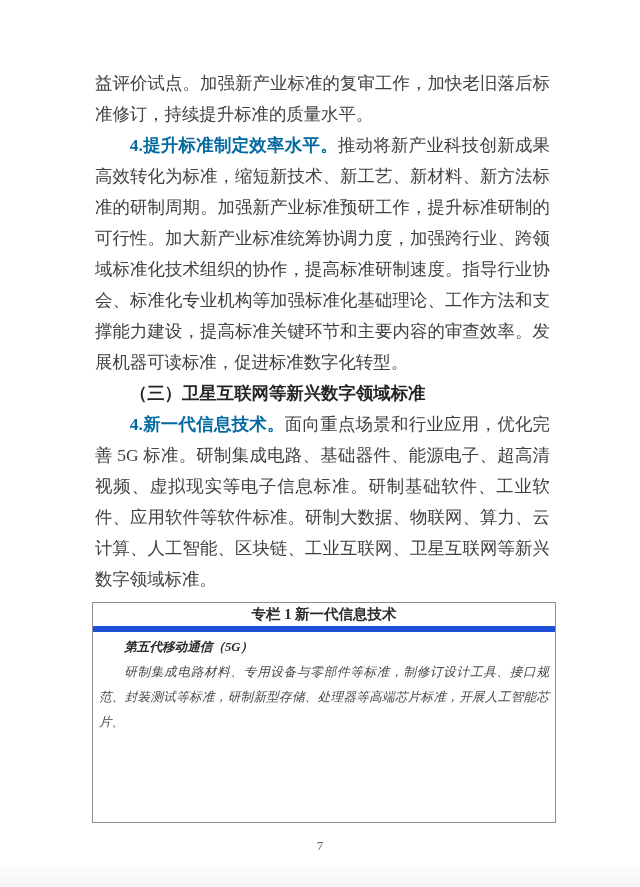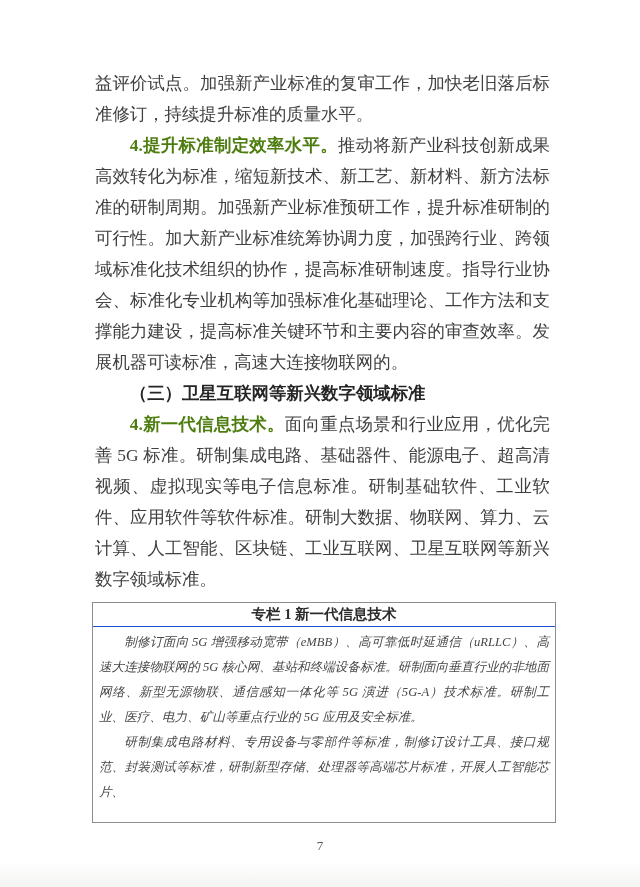--- a/index.html
+++ b/index.html
@@ -18,40 +18,40 @@
     max-height:540px;
     overflow:hidden;
     font-size:17.4px;
     line-height:31px;
     color:#404040;
     text-align:justify;
     text-justify:inter-character;
   }
   .para { margin:0; text-indent:2em; }
   .para.noindent { text-indent:0; }
-  .lead { font-weight:bold; color:#4d7c0f; }
+  .lead { font-weight:bold; color:#0369a1; }
   .heading { font-weight:bold; color:#252525; }
 
   
   .info-box {
     position:absolute;
     left:92px; top:602px;
     width:464px; height:221px;
     border:1px solid #8d8d8d;
     background:#ffffff;
     overflow:hidden;
     box-sizing:border-box;
   }
   .info-box-header {
     height:23px; line-height:23px;
     text-align:center;
     font-weight:bold;
     font-size:14.5px;
     color:#2c2c2c;
-    border-bottom:1px solid #1d4ed8;
+    border-bottom:6px solid #1d4ed8;
   }
   .info-box-body {
     padding:3px 6px 0 6px;
     font-size:12.6px;
     line-height:25px;
     color:#474747;
     font-style:italic;
     text-align:justify;
     text-justify:inter-character;
   }
@@ -79,31 +79,31 @@
   }
 </style>
 </head>
 <body>
 
 <div class="page">
 
   <div class="textblock">
     <p class="para noindent">益评价试点。加强新产业标准的复审工作，加快老旧落后标准修订，持续提升标准的质量水平。</p>
 
-    <p class="para"><span class="lead">4.提升标准制定效率水平。</span><span>推动将新产业科技创新成果高效转化为标准，缩短新技术、新工艺、新材料、新方法标准的研制周期。加强新产业标准预研工作，提升标准研制的可行性。加大新产业标准统筹协调力度，加强跨行业、跨领域标准化技术组织的协作，提高标准研制速度。指导行业协会、标准化专业机构等加强标准化基础理论、工作方法和支撑能力建设，提高标准关键环节和主要内容的审查效率。发展机器可读标准，高速大连接物联网的。</span></p>
+    <p class="para"><span class="lead">4.提升标准制定效率水平。</span><span>推动将新产业科技创新成果高效转化为标准，缩短新技术、新工艺、新材料、新方法标准的研制周期。加强新产业标准预研工作，提升标准研制的可行性。加大新产业标准统筹协调力度，加强跨行业、跨领域标准化技术组织的协作，提高标准研制速度。指导行业协会、标准化专业机构等加强标准化基础理论、工作方法和支撑能力建设，提高标准关键环节和主要内容的审查效率。发展机器可读标准，促进标准数字化转型。</span></p>
 
     <p class="para heading">（三）卫星互联网等新兴数字领域标准</p>
 
     <p class="para"><span class="lead">4.新一代信息技术。</span><span>面向重点场景和行业应用，优化完善 5G 标准。研制集成电路、基础器件、能源电子、超高清视频、虚拟现实等电子信息标准。研制基础软件、工业软件、应用软件等软件标准。研制大数据、物联网、算力、云计算、人工智能、区块链、工业互联网、卫星互联网等新兴数字领域标准。</span></p>
   </div>
 
   <div class="info-box">
     <div class="info-box-header">专栏 1 新一代信息技术</div>
     <div class="info-box-body">
-      <p class="box-para">制修订面向 5G 增强移动宽带（eMBB）、高可靠低时延通信（uRLLC）、高速大连接物联网的 5G 核心网、基站和终端设备标准。研制面向垂直行业的非地面网络、新型无源物联、通信感知一体化等 5G 演进（5G-A）技术标准。研制工业、医疗、电力、矿山等重点行业的 5G 应用及安全标准。</p>
+      <p class="box-subhead">第五代移动通信（5G）</p>
       <p class="box-para">研制集成电路材料、专用设备与零部件等标准，制修订设计工具、接口规范、封装测试等标准，研制新型存储、处理器等高端芯片标准，开展人工智能芯片、</p>
     </div>
   </div>
 
   <div class="page-number">7</div>
 
   <div class="scan-edge"></div>
 
 </div>
 

